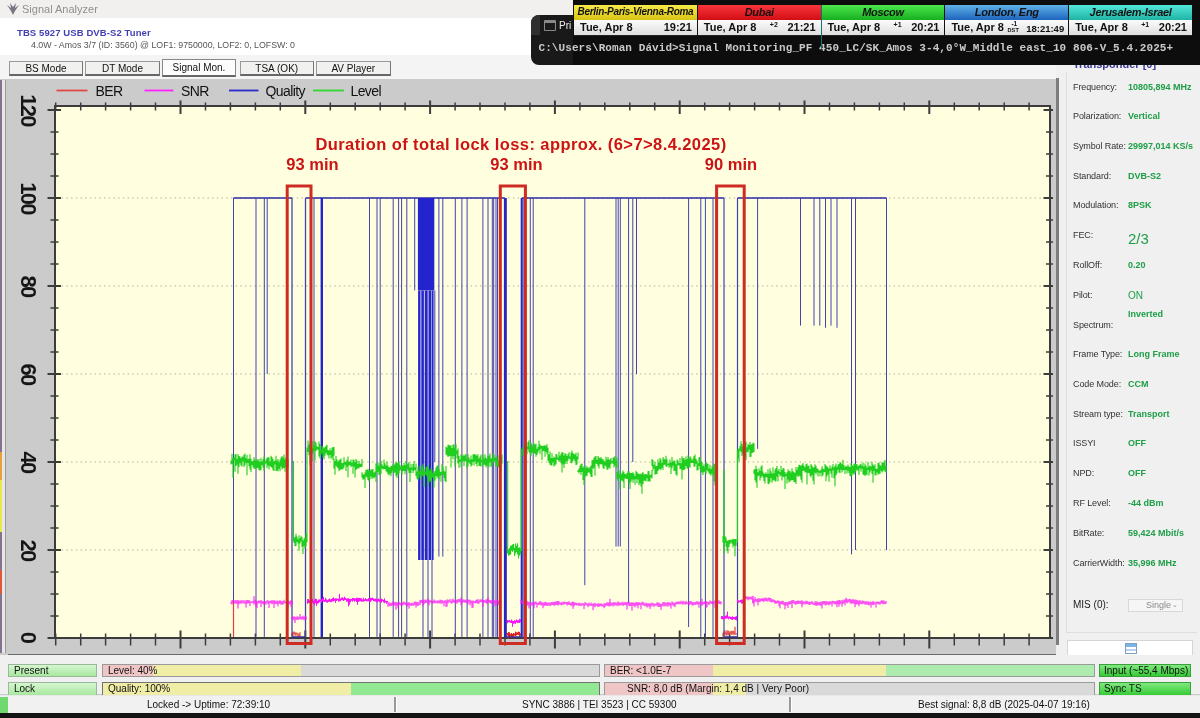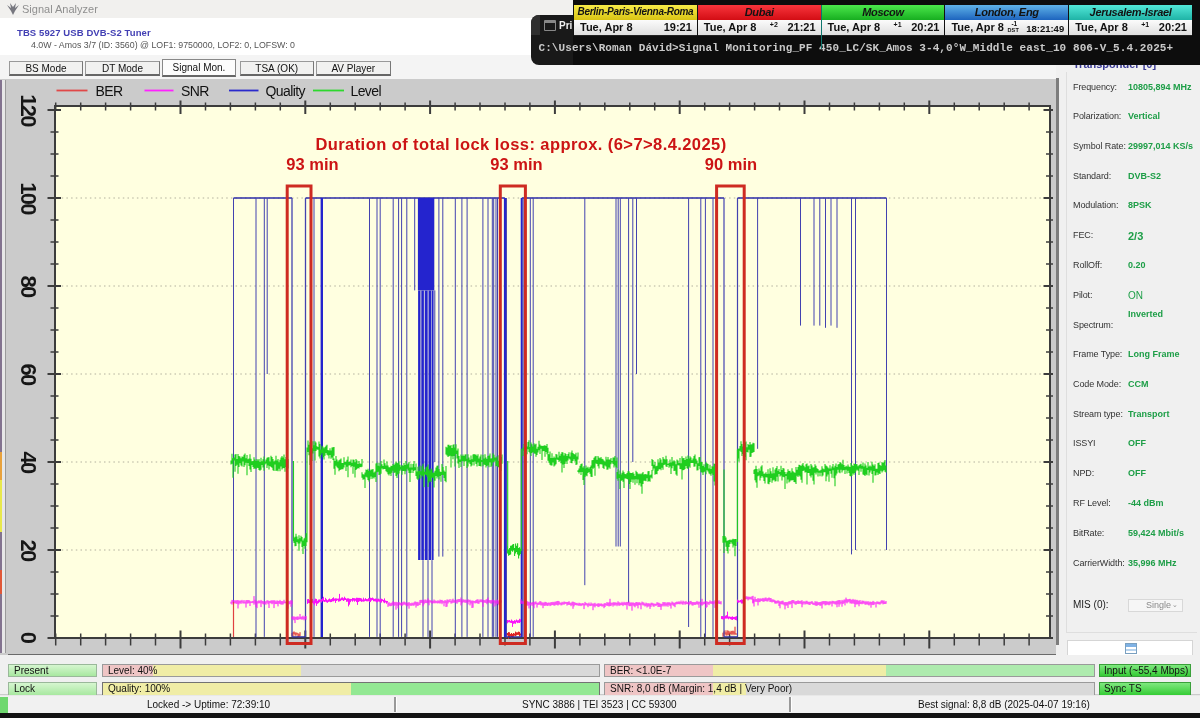--- a/index.html
+++ b/index.html
@@ -275,21 +275,21 @@
 <div style="position:absolute;left:1128px;top:82px;font-size:9px;font-weight:bold;color:#1d9e47;white-space:nowrap">10805,894 MHz</div>
 <div style="position:absolute;left:1073px;top:111px;font-size:9px;letter-spacing:-0.1px;color:#333;white-space:nowrap">Polarization:</div>
 <div style="position:absolute;left:1128px;top:111px;font-size:9px;font-weight:bold;color:#1d9e47;white-space:nowrap">Vertical</div>
 <div style="position:absolute;left:1073px;top:141px;font-size:9px;letter-spacing:-0.1px;color:#333;white-space:nowrap">Symbol Rate:</div>
 <div style="position:absolute;left:1128px;top:141px;font-size:9px;font-weight:bold;color:#1d9e47;white-space:nowrap">29997,014 KS/s</div>
 <div style="position:absolute;left:1073px;top:171px;font-size:9px;letter-spacing:-0.1px;color:#333;white-space:nowrap">Standard:</div>
 <div style="position:absolute;left:1128px;top:171px;font-size:9px;font-weight:bold;color:#1d9e47;white-space:nowrap">DVB-S2</div>
 <div style="position:absolute;left:1073px;top:200px;font-size:9px;letter-spacing:-0.1px;color:#333;white-space:nowrap">Modulation:</div>
 <div style="position:absolute;left:1128px;top:200px;font-size:9px;font-weight:bold;color:#1d9e47;white-space:nowrap">8PSK</div>
 <div style="position:absolute;left:1073px;top:230px;font-size:9px;letter-spacing:-0.1px;color:#333;white-space:nowrap">FEC:</div>
-<div style="position:absolute;left:1128px;top:230px;font-size:11px;font-weight:bold;color:#1d9e47;white-space:nowrap">2/3</div>
+<div style="position:absolute;left:1128px;top:230px;font-size:15px;font-weight:normal;color:#1d9e47;white-space:nowrap">2/3</div>
 <div style="position:absolute;left:1073px;top:260px;font-size:9px;letter-spacing:-0.1px;color:#333;white-space:nowrap">RollOff:</div>
 <div style="position:absolute;left:1128px;top:260px;font-size:9px;font-weight:bold;color:#1d9e47;white-space:nowrap">0.20</div>
 <div style="position:absolute;left:1073px;top:290px;font-size:9px;letter-spacing:-0.1px;color:#333;white-space:nowrap">Pilot:</div>
 <div style="position:absolute;left:1128px;top:290px;font-size:10px;font-weight:normal;color:#1d9e47;white-space:nowrap">ON</div>
 <div style="position:absolute;left:1073px;top:320px;font-size:9px;letter-spacing:-0.1px;color:#333;white-space:nowrap">Spectrum:</div>
 <div style="position:absolute;left:1128px;top:309px;font-size:9px;font-weight:bold;color:#1d9e47;white-space:nowrap">Inverted</div>
 <div style="position:absolute;left:1073px;top:349px;font-size:9px;letter-spacing:-0.1px;color:#333;white-space:nowrap">Frame Type:</div>
 <div style="position:absolute;left:1128px;top:349px;font-size:9px;font-weight:bold;color:#1d9e47;white-space:nowrap">Long Frame</div>
 <div style="position:absolute;left:1073px;top:379px;font-size:9px;letter-spacing:-0.1px;color:#333;white-space:nowrap">Code Mode:</div>
 <div style="position:absolute;left:1128px;top:379px;font-size:9px;font-weight:bold;color:#1d9e47;white-space:nowrap">CCM</div>
@@ -335,21 +335,21 @@
   </div>
 <div style="position:absolute;left:604px;top:664px;width:491px;height:13px;border:1px solid #9a9a9a;box-sizing:border-box;background:#D9D9D9">
     <div style="position:absolute;left:0px;top:0;width:108px;height:11px;background:#EFC5C5"></div>
     <div style="position:absolute;left:108px;top:0;width:173px;height:11px;background:#F0EDA6"></div>
     <div style="position:absolute;left:281px;top:0;width:208px;height:11px;background:#AEEBAE"></div>
     <span style="position:absolute;left:5px;top:0px;font-size:10px;color:#111;white-space:nowrap;line-height:11px">BER: &lt;1.0E-7</span>
   </div>
 <div style="position:absolute;left:604px;top:681.5px;width:491px;height:14px;border:1px solid #9a9a9a;box-sizing:border-box;background:#D9D9D9">
     <div style="position:absolute;left:0px;top:0;width:108px;height:12px;background:#EFC5C5"></div>
     <div style="position:absolute;left:108px;top:0;width:33px;height:12px;background:#F0EDA6"></div>
-    <span style="position:absolute;left:5px;top:0px;font-size:10px;color:#111;white-space:nowrap;line-height:12px">SNR: 8,0 dB (Margin: 1,4 dB | Very Poor)</span>
+    <span style="position:absolute;left:22px;top:0px;font-size:10px;color:#111;white-space:nowrap;line-height:12px">SNR: 8,0 dB (Margin: 1,4 dB | Very Poor)</span>
   </div>
 <div style="position:absolute;left:1099px;top:664px;width:92px;height:13px;border:1px solid #3aa03a;box-sizing:border-box;background:linear-gradient(#7FE87F,#35CC35);font-size:10px;color:#111;line-height:11px;padding-left:4px;white-space:nowrap">Input (~55,4 Mbps)</div>
 <div style="position:absolute;left:1099px;top:681.5px;width:92px;height:14px;border:1px solid #3aa03a;box-sizing:border-box;background:linear-gradient(#7FE87F,#35CC35);font-size:10px;color:#111;line-height:11px;padding-left:4px">Sync TS</div>
 
 <div class="abs" style="left:0;top:695px;width:1200px;height:35px;background:#F1F1F1;border-top:1px solid #E8E8E8;box-sizing:border-box">
  <div class="abs" style="left:0;top:1px;width:8px;height:16px;background:#6FD86F"></div>
  <span class="abs" style="left:147px;top:3px;font-size:10px;color:#111">Locked -&gt; Uptime: 72:39:10</span>
  <div class="abs" style="left:394px;top:1px;width:1.5px;height:15px;background:#999"></div>
  <div class="abs" style="left:395.5px;top:1px;width:1.5px;height:15px;background:#FFF"></div>
  <span class="abs" style="left:522px;top:3px;font-size:10px;color:#111">SYNC 3886 | TEI 3523 | CC 59300</span>
@@ -357,21 +357,21 @@
  <div class="abs" style="left:790.5px;top:1px;width:1.5px;height:15px;background:#FFF"></div>
  <span class="abs" style="left:918px;top:3px;font-size:10px;color:#111">Best signal: 8,8 dB (2025-04-07 19:16)</span>
 </div>
 <div class="abs" style="left:0;top:713px;width:1200px;height:5px;background:#131313"></div>
 
 <div class="abs" style="left:531px;top:15px;width:42px;height:50px;background:#191919;border-radius:8px 0 0 8px;z-index:50"></div>
 <div class="abs" style="left:531px;top:15px;width:9px;height:20px;background:#2F2F2F;border-radius:8px 0 0 0;z-index:51"></div>
 <div class="abs" style="left:544px;top:20px;width:12px;height:11px;background:#888;border-radius:1px;z-index:52">
     <div style="position:absolute;left:1px;top:3px;width:10px;height:7px;background:#1a1a1a"></div>
   </div>
-<span class="abs" style="left:559px;top:20px;font-size:10px;font-weight:bold;color:#EEE;z-index:52">Pri</span>
+<span class="abs" style="left:559px;top:20px;font-size:10px;font-weight:normal;color:#EEE;z-index:52">Pri</span>
 <div class="abs" style="left:573px;top:0;width:627px;height:65px;background:#0D0D0D;z-index:49"></div>
 <span class="abs" style="left:538.5px;top:42px;font-size:11px;font-family:'Liberation Mono',monospace;font-weight:bold;color:#C9C9C9;z-index:52;white-space:nowrap;letter-spacing:0.08px">C:\Users\Roman Dávid&gt;Signal Monitoring_PF 450_LC/SK_Amos 3-4,0°W_Middle east_10 806-V_5.4.2025+</span>
 <div style="position:absolute;left:573px;top:5px;width:619px;height:31px;z-index:60">
     <div style="position:absolute;left:0.0px;top:0;width:123.8px;height:31px;border-left:1px solid #111;box-sizing:border-box">
       <div style="position:absolute;left:0;top:0;right:0;height:14.5px;background:linear-gradient(#F8EB48,#D9C414);font-size:10px;font-weight:bold;font-style:italic;color:#131313;text-align:center;line-height:14px;letter-spacing:-0.3px">Berlin-Paris-Vienna-Roma</div>
       <div style="position:absolute;left:0;top:14.5px;right:0;height:16.5px;background:linear-gradient(#FBFBFB,#DFDFDF);border-bottom:1.5px solid #222;box-sizing:border-box">
         <span style="position:absolute;left:6px;top:1.5px;font-size:11px;font-weight:bold;color:#111">Tue, Apr 8</span>
         <span style="position:absolute;right:5px;top:1.5px;font-size:11px;font-weight:bold;color:#111">19:21</span>
       </div>
     </div>

